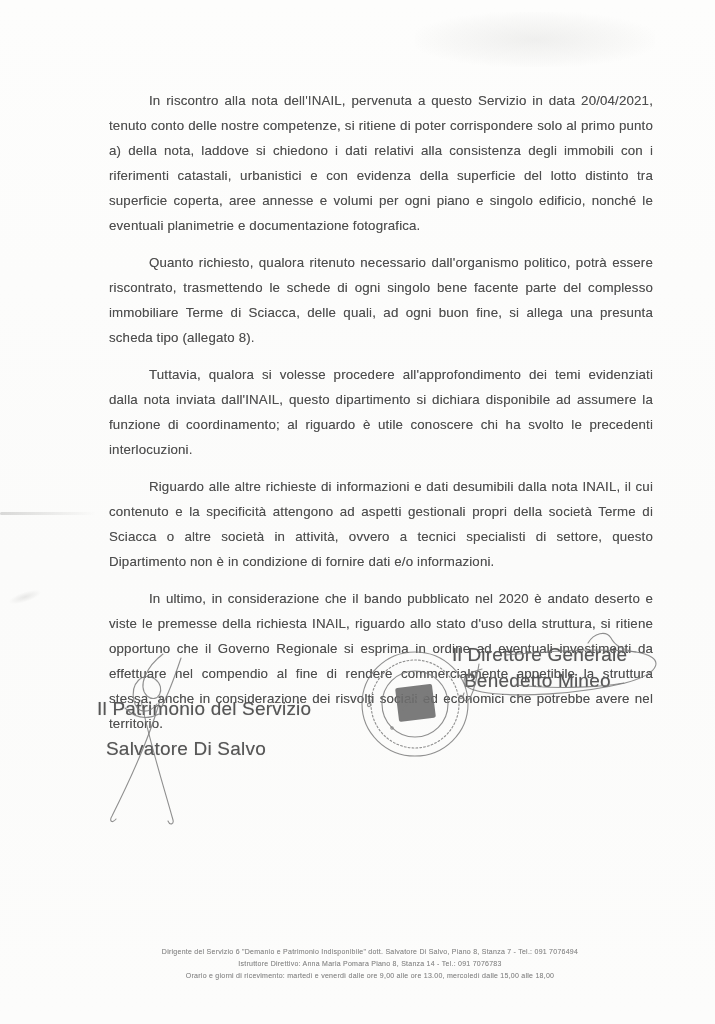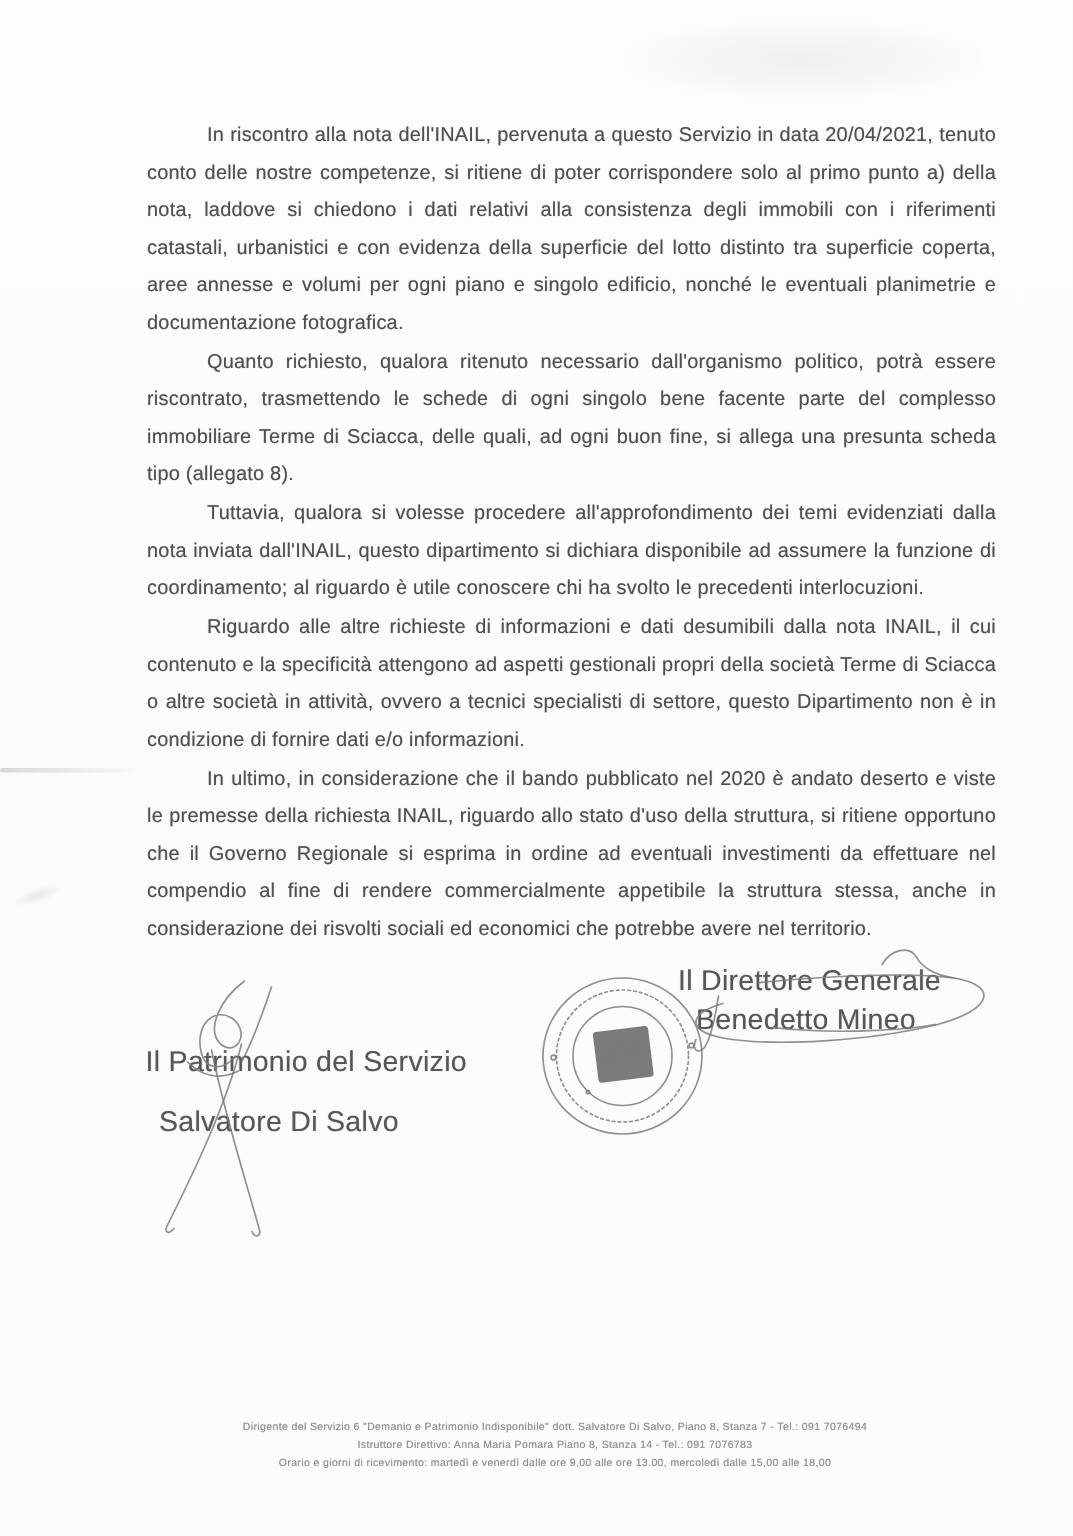--- a/index.html
+++ b/index.html
@@ -23,21 +23,21 @@
     top: 76px;
     width: 568px;
     color: #4f4f4f;
     font-size: 13.3px;
     line-height: 25px;
     text-align: justify;
     letter-spacing: 0.15px;
     text-shadow: 0 0 0.6px rgba(90,90,90,0.55);
   }
   .body-text p {
-    margin: 1px;
+    margin: 12px;
     text-indent: 40px;
   }
 
   
   .sig-block {
     position: absolute;
     color: #565656;
     font-size: 19px;
     line-height: 26px;
     letter-spacing: 0.2px;

